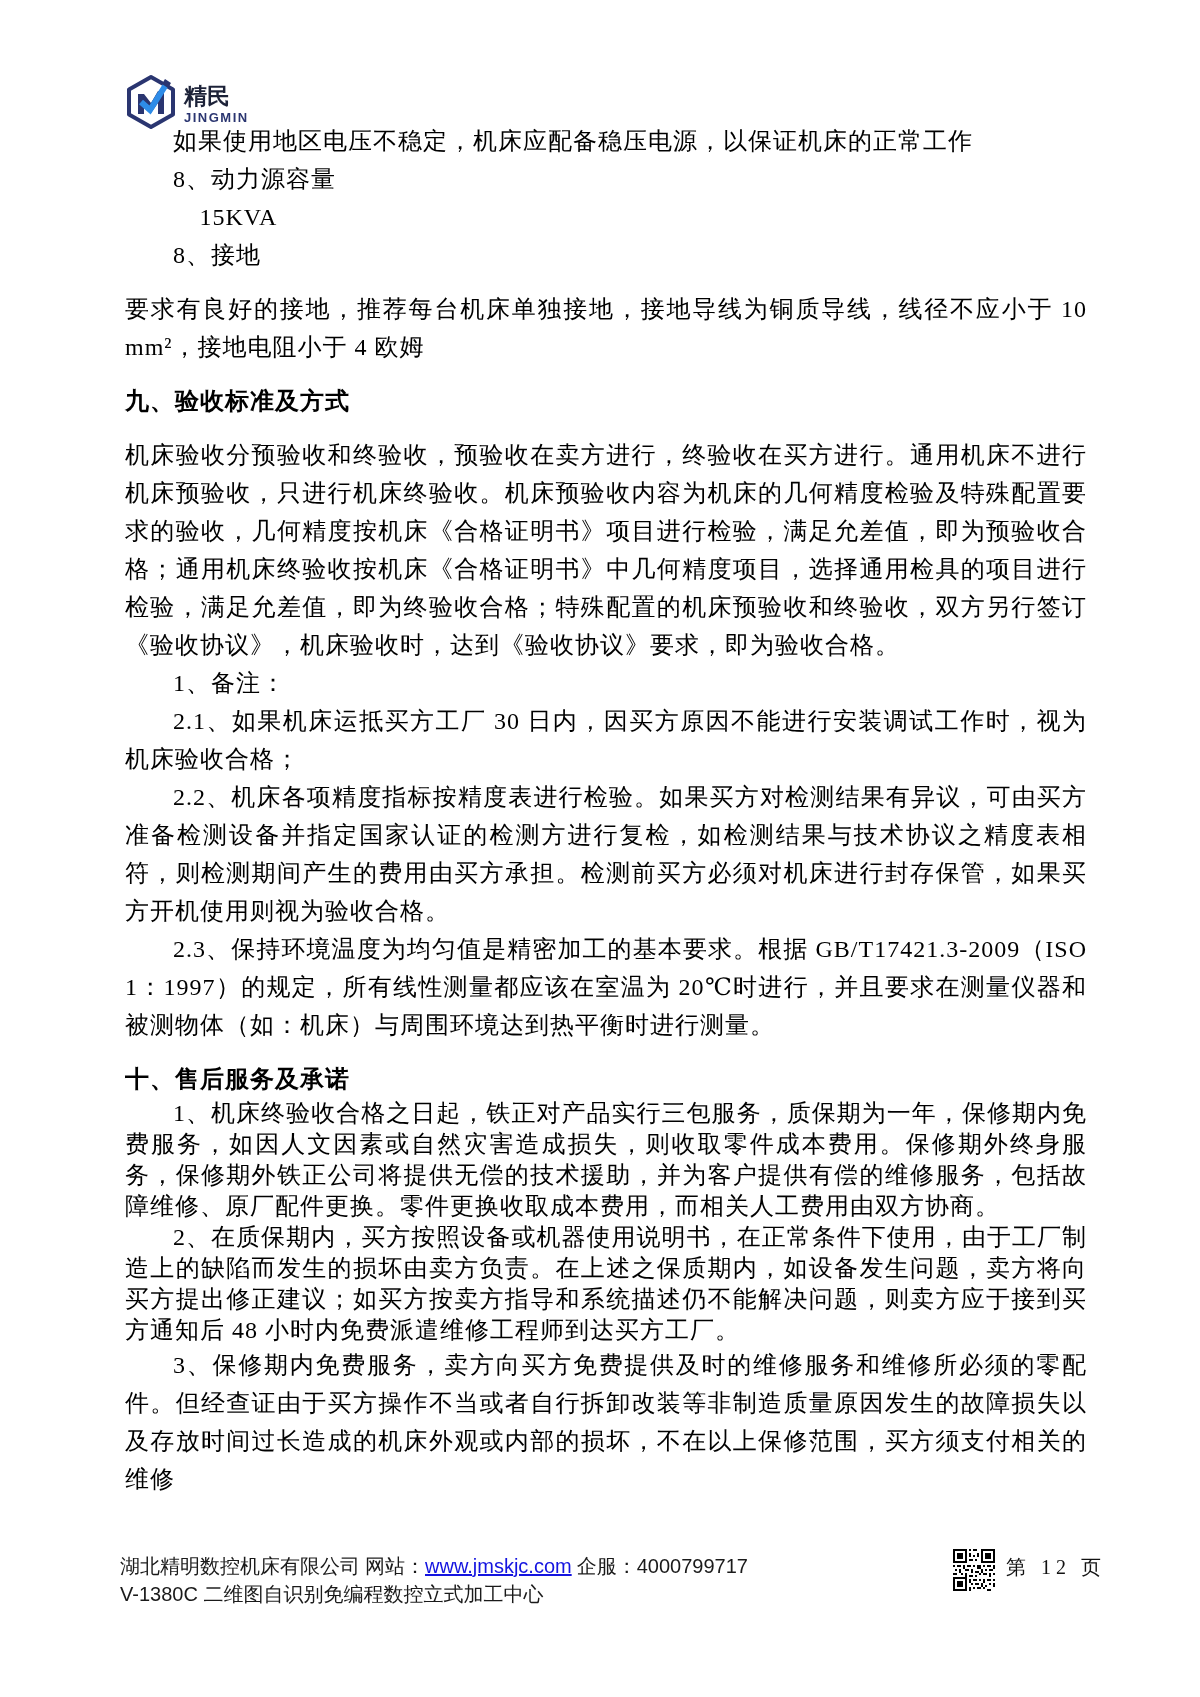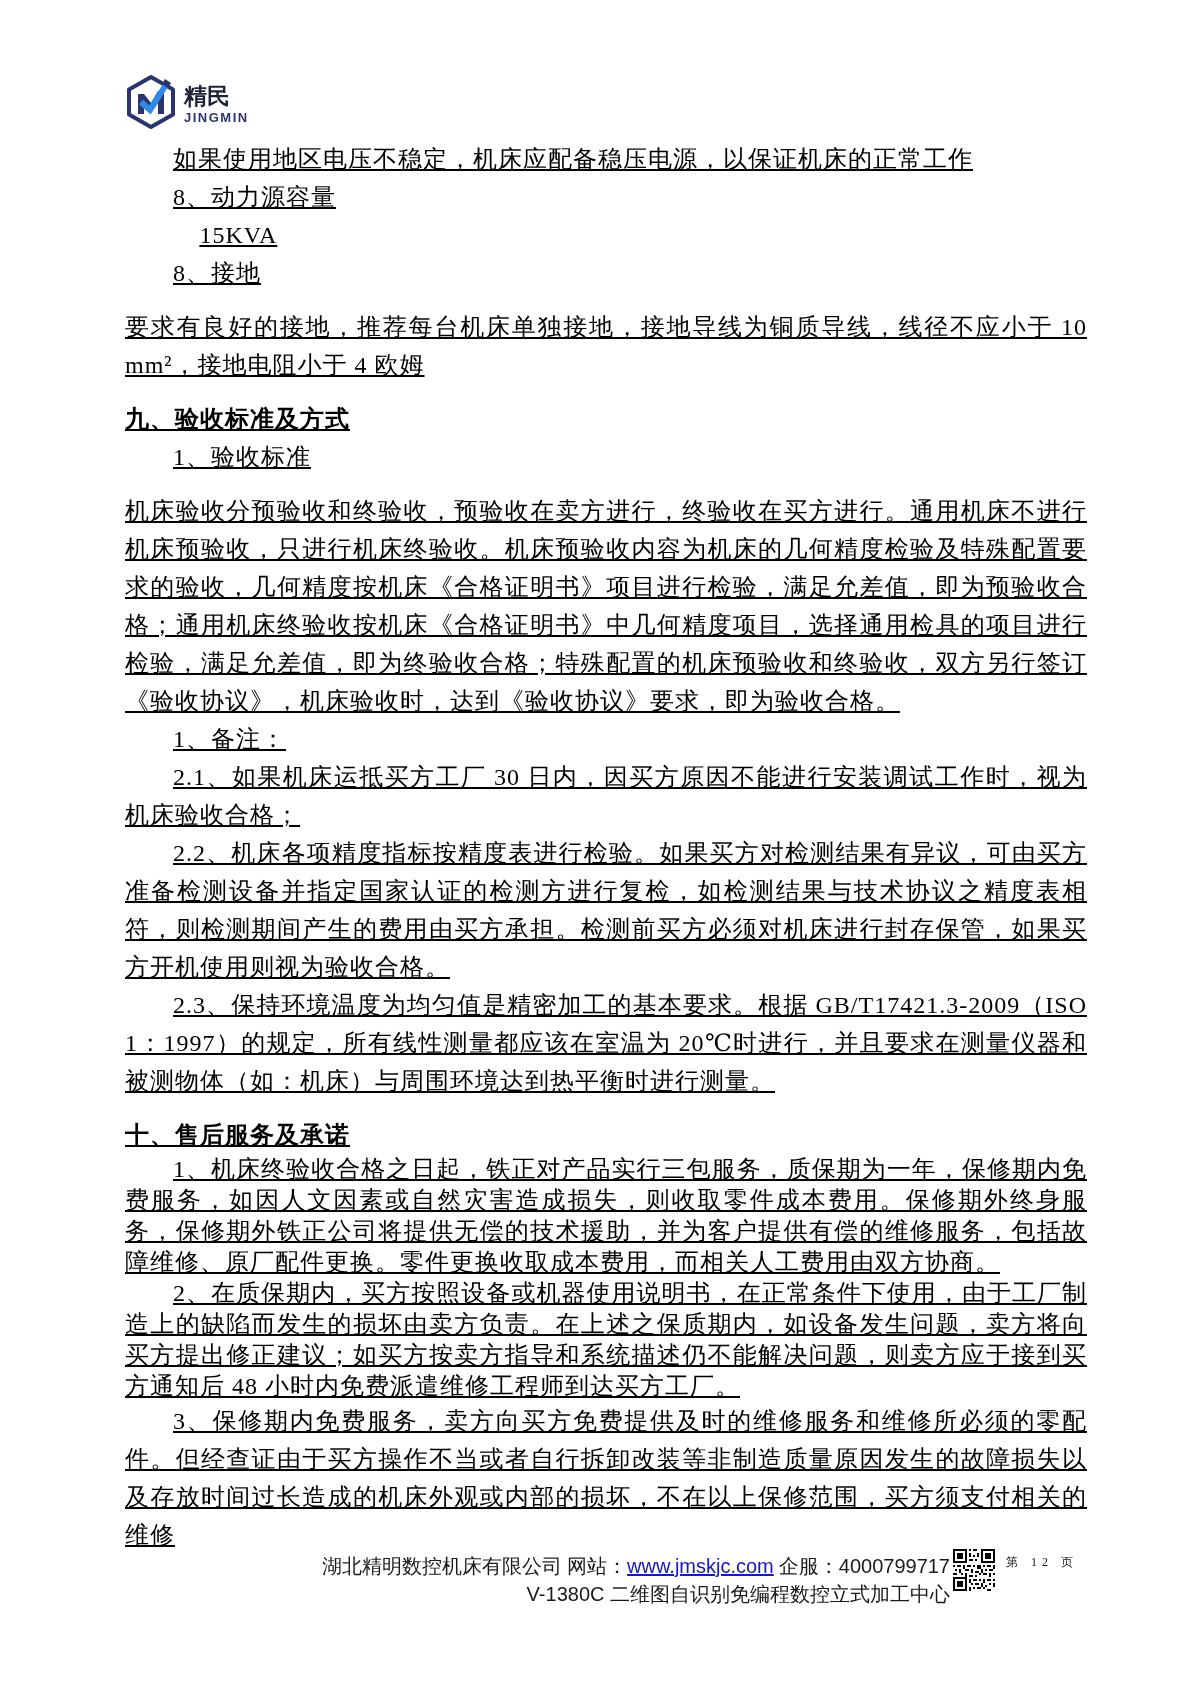--- a/index.html
+++ b/index.html
@@ -16,46 +16,45 @@
   }
   
   .logo {
     position:absolute;
     left:122px; top:72px;
     width:150px; height:64px;
   }
   
   .doc-body {
     position:absolute;
-    left:125px; top:140px;
+    left:125px; top:122px;
     width:962px;
     font-size:24px;
     letter-spacing:1px;
-    text-decoration:underline;
   }
   .para { margin:0; text-align:justify; }
   .loose { line-height:38px; }
   .tight { line-height:31px; }
   .indent { text-indent:2em; }
   .indent2 { text-indent:3.1em; }
   .flush { text-indent:0;margin-top:16px; }
   .heading {
     font-weight:700;
     font-family:"Liberation Sans","DejaVu Sans",sans-serif;
     text-indent:0;
     font-size:24px;
     margin-top:16px;
   }
   .gap-top { margin-top:0; }
   
   .footer-center {
     position:absolute;
     top:1552px; left:120px;
     width:830px;
-    text-align:right;
+    text-align:left;
     font-size:20px;
     line-height:28px;
     color:#1a1a1a;
   }
   .footer-line2 { font-family:"Liberation Sans","DejaVu Sans",sans-serif; font-size:20px; }
   .f-seg { white-space:pre; }
   .f-latin { font-family:"Liberation Sans","DejaVu Sans",sans-serif; }
   .website-link {
     color:#1414e0;
     text-decoration:underline;
@@ -63,21 +62,21 @@
     cursor:pointer;
   }
   .qr {
     position:absolute;
     left:953px; top:1549px;
     width:42px; height:42px;
   }
   .page-num {
     position:absolute;
     left:1006px; top:1554px;
-    font-size:12px;
+    font-size:20px;
     letter-spacing:5px;
     white-space:pre;
     color:#111;
   }
 </style>
 </head>
 <body>
 
 <div class="page">
 
@@ -96,21 +95,20 @@
     </svg>
   </div>
 
   <div class="doc-body">
       <p class="para loose indent">如果使用地区电压不稳定，机床应配备稳压电源，以保证机床的正常工作</p>
       <p class="para loose indent">8、动力源容量</p>
       <p class="para loose indent2">15KVA</p>
       <p class="para loose indent">8、接地</p>
       <p class="para loose flush">要求有良好的接地，推荐每台机床单独接地，接地导线为铜质导线，线径不应小于 10 mm²，接地电阻小于 4 欧姆</p>
       <p class="para loose heading">九、验收标准及方式</p>
-      <p class="para loose indent">1、验收标准</p>
       <p class="para loose flush">机床验收分预验收和终验收，预验收在卖方进行，终验收在买方进行。通用机床不进行机床预验收，只进行机床终验收。机床预验收内容为机床的几何精度检验及特殊配置要求的验收，几何精度按机床《合格证明书》项目进行检验，满足允差值，即为预验收合格；通用机床终验收按机床《合格证明书》中几何精度项目，选择通用检具的项目进行检验，满足允差值，即为终验收合格；特殊配置的机床预验收和终验收，双方另行签订《验收协议》，机床验收时，达到《验收协议》要求，即为验收合格。</p>
       <p class="para loose indent">1、备注：</p>
       <p class="para loose indent">2.1、如果机床运抵买方工厂 30 日内，因买方原因不能进行安装调试工作时，视为机床验收合格；</p>
       <p class="para loose indent">2.2、机床各项精度指标按精度表进行检验。如果买方对检测结果有异议，可由买方准备检测设备并指定国家认证的检测方进行复检，如检测结果与技术协议之精度表相符，则检测期间产生的费用由买方承担。检测前买方必须对机床进行封存保管，如果买方开机使用则视为验收合格。</p>
       <p class="para loose indent">2.3、保持环境温度为均匀值是精密加工的基本要求。根据 GB/T17421.3-2009（ISO 1：1997）的规定，所有线性测量都应该在室温为 20℃时进行，并且要求在测量仪器和被测物体（如：机床）与周围环境达到热平衡时进行测量。</p>
       <p class="para loose heading">十、售后服务及承诺</p>
       <p class="para tight indent">1、机床终验收合格之日起，铁正对产品实行三包服务，质保期为一年，保修期内免费服务，如因人文因素或自然灾害造成损失，则收取零件成本费用。保修期外终身服务，保修期外铁正公司将提供无偿的技术援助，并为客户提供有偿的维修服务，包括故障维修、原厂配件更换。零件更换收取成本费用，而相关人工费用由双方协商。</p>
       <p class="para tight indent">2、在质保期内，买方按照设备或机器使用说明书，在正常条件下使用，由于工厂制造上的缺陷而发生的损坏由卖方负责。在上述之保质期内，如设备发生问题，卖方将向买方提出修正建议；如买方按卖方指导和系统描述仍不能解决问题，则卖方应于接到买方通知后 48 小时内免费派遣维修工程师到达买方工厂。</p>
       <p class="para loose indent gap-top">3、保修期内免费服务，卖方向买方免费提供及时的维修服务和维修所必须的零配件。但经查证由于买方操作不当或者自行拆卸改装等非制造质量原因发生的故障损失以及存放时间过长造成的机床外观或内部的损坏，不在以上保修范围，买方须支付相关的维修</p>
     </div>

